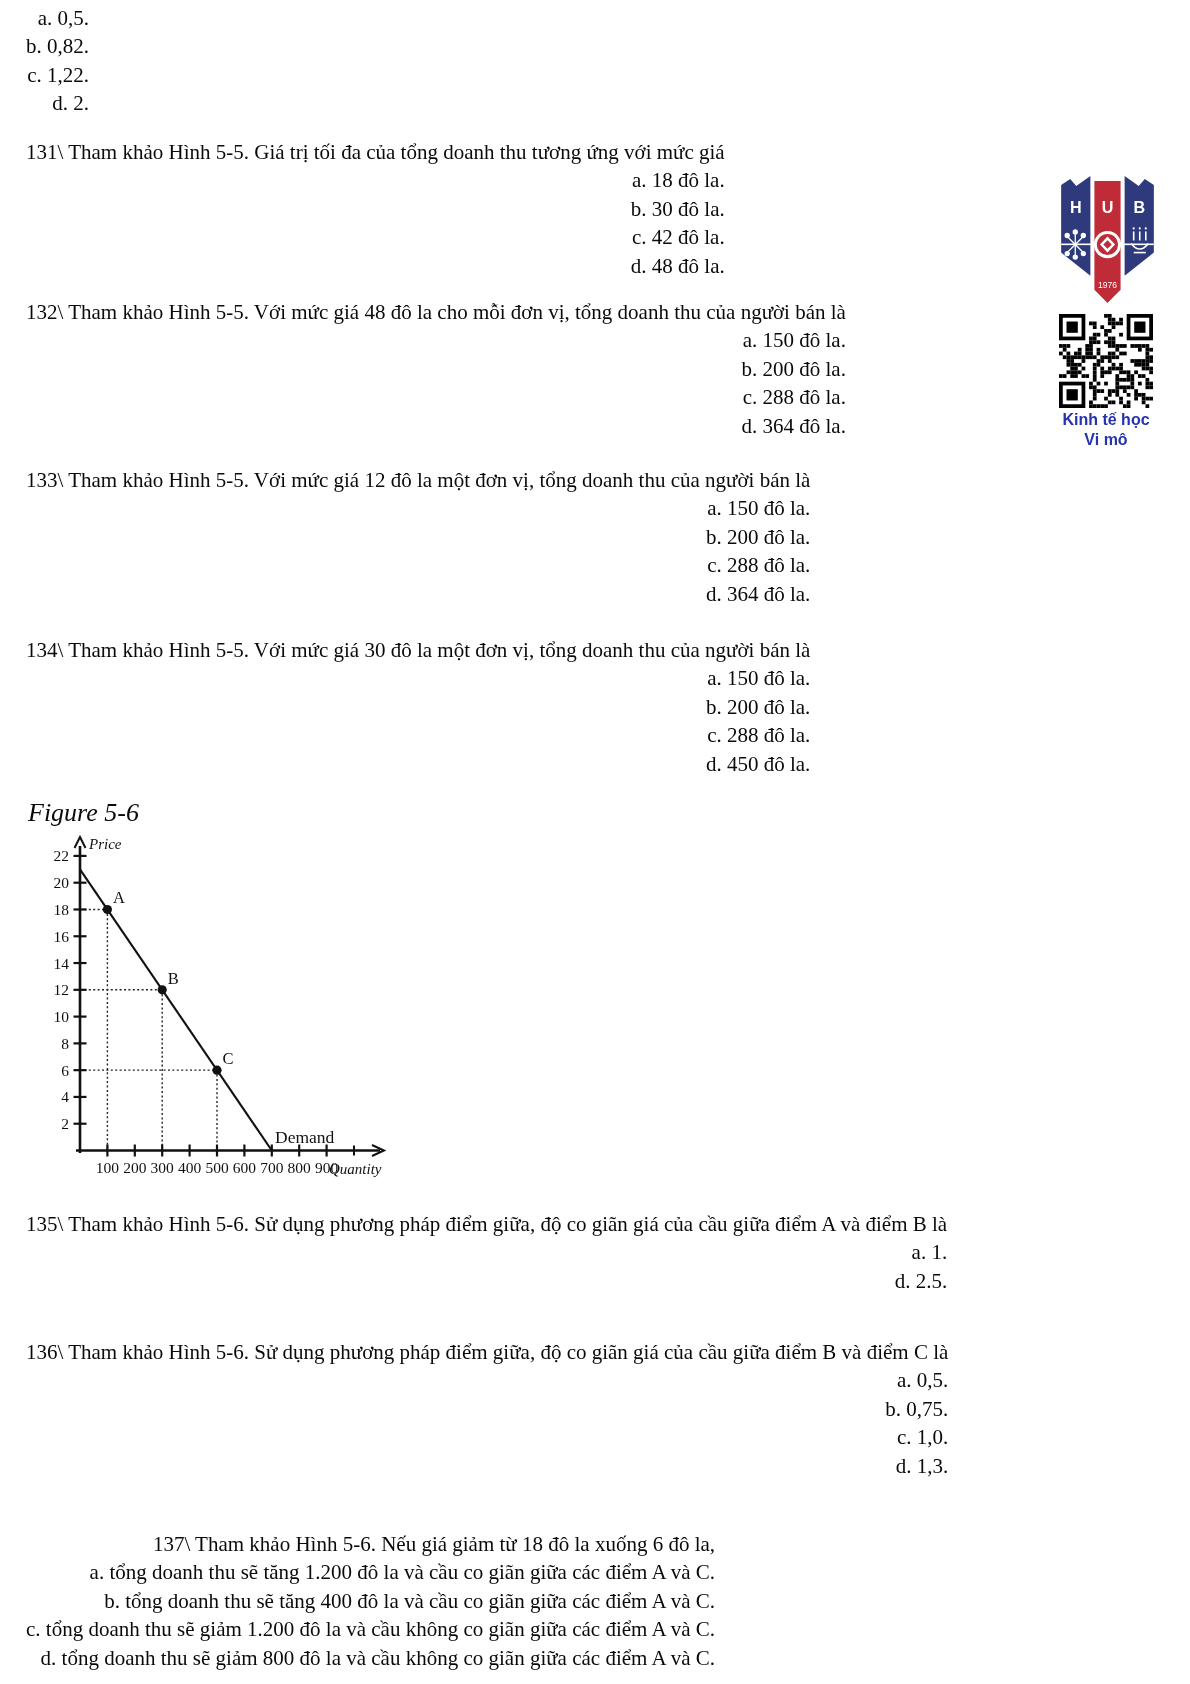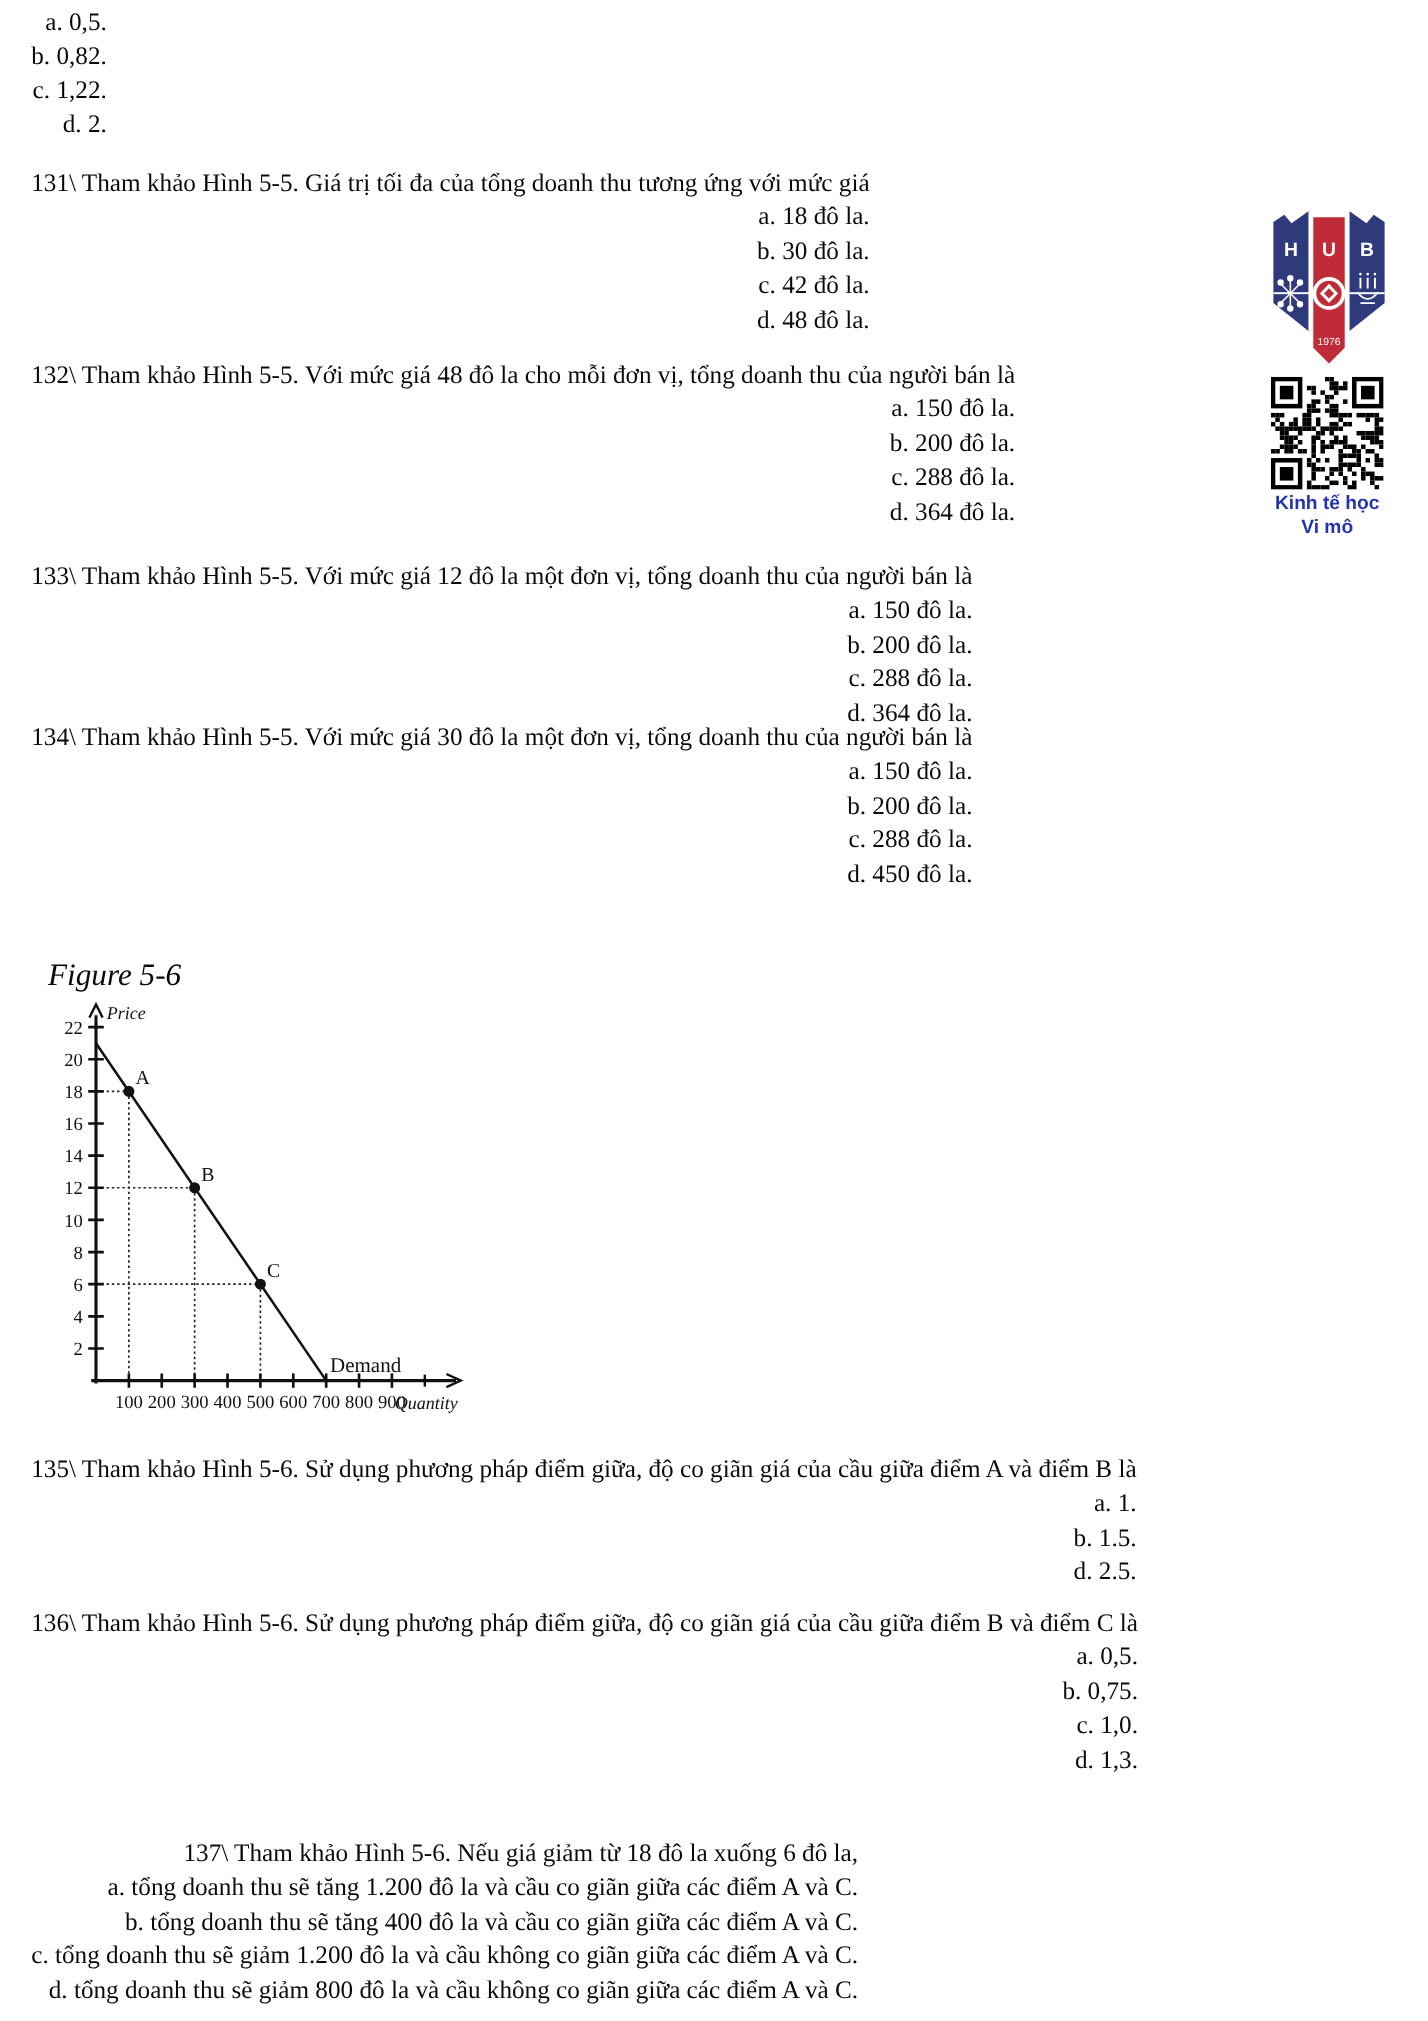--- a/index.html
+++ b/index.html
@@ -3,21 +3,21 @@
 <meta charset="utf-8">
 <style>
   html,body{margin:0;padding:0;}
   body{
     width:1190px;height:1684px;position:relative;background:#ffffff;
     font-family:"Liberation Serif", serif;color:#0a0a0a;overflow:hidden;
   }
   .tblock{position:absolute;left:26px;white-space:nowrap;text-align:right;}
   .line{font-size:21px;line-height:28.4px;height:28.4px;}
   .figtitle{
-    position:absolute;left:40px;top:798px;
+    position:absolute;left:28px;top:798px;
     font-style:italic;font-size:26px;line-height:30px;white-space:nowrap;
   }
   .chartbox{position:absolute;left:28px;top:833px;width:410px;height:352px;}
   .logobox{position:absolute;left:1057px;top:173px;width:101px;height:136px;}
   .qrbox{position:absolute;left:1059px;top:314px;width:94px;height:94px;}
   .caption{
     position:absolute;left:1020px;top:410px;width:172px;text-align:center;
     font-family:"Liberation Sans", sans-serif;font-weight:bold;font-size:16px;line-height:20px;
   }
 </style>
@@ -48,21 +48,21 @@
 </div>
 
 <div class="tblock" style="top:466px">
   <div class="line">133\ Tham khảo Hình 5-5. Với mức giá 12 đô la một đơn vị, tổng doanh thu của người bán là</div>
   <div class="line">a. 150 đô la.</div>
   <div class="line">b. 200 đô la.</div>
   <div class="line">c. 288 đô la.</div>
   <div class="line">d. 364 đô la.</div>
 </div>
 
-<div class="tblock" style="top:600px">
+<div class="tblock" style="top:636px">
   <div class="line">134\ Tham khảo Hình 5-5. Với mức giá 30 đô la một đơn vị, tổng doanh thu của người bán là</div>
   <div class="line">a. 150 đô la.</div>
   <div class="line">b. 200 đô la.</div>
   <div class="line">c. 288 đô la.</div>
   <div class="line">d. 450 đô la.</div>
 </div>
 
 <div class="figtitle">Figure 5-6</div>
 <div class="chartbox">
   <svg id="chart-svg" width="410" height="352" viewBox="0 0 410 352" xmlns="http://www.w3.org/2000/svg">
@@ -126,21 +126,20 @@
       <text x="194.5" y="231.16" font-size="16.5" text-anchor="start" fill="#111" font-family="&quot;Liberation Serif&quot;, serif">C</text>
       <text x="61" y="16" font-size="15" text-anchor="start" fill="#111" font-family="&quot;Liberation Serif&quot;, serif" font-style="italic">Price</text>
       <text x="301" y="341" font-size="15" text-anchor="start" fill="#111" font-family="&quot;Liberation Serif&quot;, serif" font-style="italic">Quantity</text>
       <text x="247" y="310" font-size="17.5" text-anchor="start" fill="#111" font-family="&quot;Liberation Serif&quot;, serif">Demand</text>
     </svg>
 </div>
 
 <div class="tblock" style="top:1210px">
   <div class="line">135\ Tham khảo Hình 5-6. Sử dụng phương pháp điểm giữa, độ co giãn giá của cầu giữa điểm A và điểm B là</div>
   <div class="line">a. 1.</div>
-  <div class="line">b. 1.5.</div>
   <div class="line">d. 2.5.</div>
 </div>
 
 <div class="tblock" style="top:1338px">
   <div class="line">136\ Tham khảo Hình 5-6. Sử dụng phương pháp điểm giữa, độ co giãn giá của cầu giữa điểm B và điểm C là</div>
   <div class="line">a. 0,5.</div>
   <div class="line">b. 0,75.</div>
   <div class="line">c. 1,0.</div>
   <div class="line">d. 1,3.</div>
 </div>

